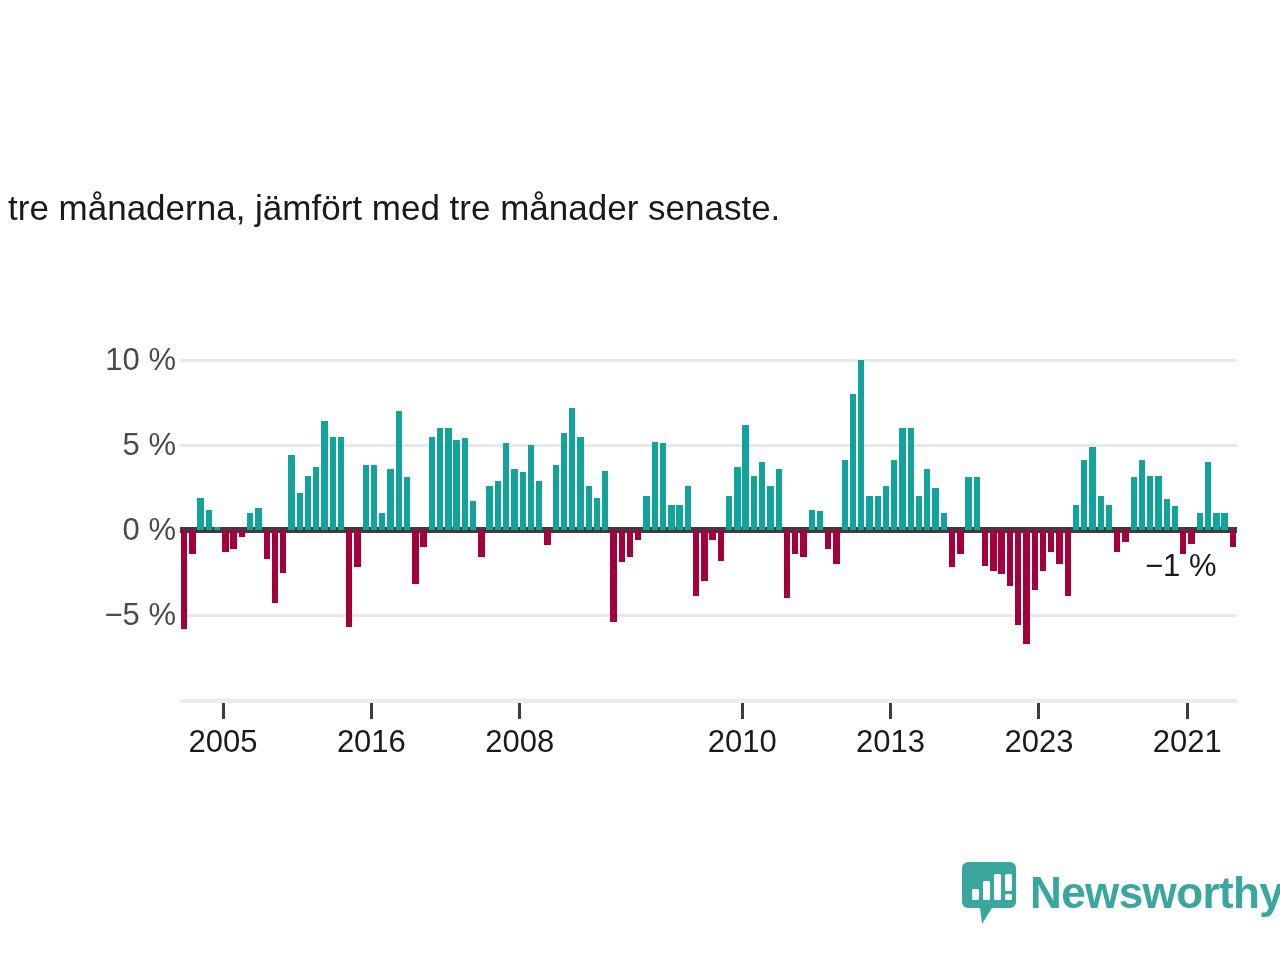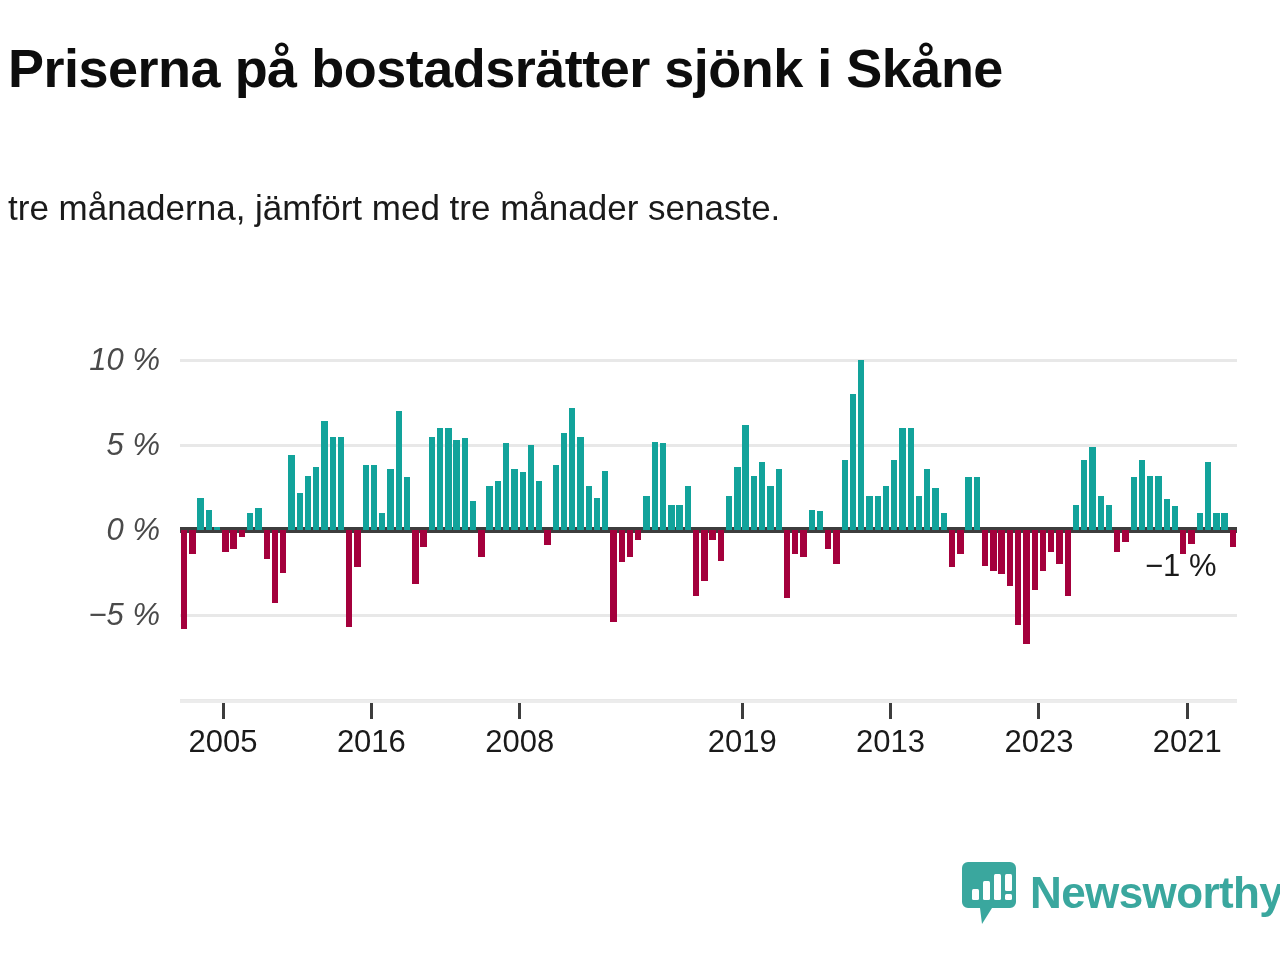--- a/index.html
+++ b/index.html
@@ -21,21 +21,21 @@
   }
   .subtitle{
     position:absolute;left:8px;top:186px;width:1260px;
     font-size:35px;font-weight:400;color:#1a1a1a;line-height:1.28;
   }
   .subtitle div{white-space:nowrap;}
 
   
   .chart{position:absolute;left:0;top:360px;width:1280px;height:400px;}
 
-  .ylabels{position:absolute;left:0;top:0;width:160px;height:340px;font-style:italic;}
+  .ylabels{position:absolute;left:16px;top:0;width:160px;height:340px;}
   .ylabel{
     position:absolute;right:0;width:160px;text-align:right;
     font-size:31px;color:#4a4a4a;transform:translateY(-50%);
     white-space:nowrap;
   }
 
   .plot{position:absolute;left:180px;top:0;width:1057px;height:340px;}
   .gridline{position:absolute;left:0;width:100%;height:3px;background:#e8e8e8;}
   .zeroline{position:absolute;left:0;width:100%;height:6px;background:#3d3d3d;}
 
@@ -63,21 +63,20 @@
   .logo-word{
     font-size:44px;font-weight:bold;color:#3aa79e;letter-spacing:-0.6px;
     line-height:1;white-space:nowrap;
   }
 </style>
 </head>
 <body>
 
 <div class="page">
 
-  <div class="title">Priserna på bostadsrätter sjönk i Skåne</div>
 
   <div class="subtitle">
     <div>tre månaderna, jämfört med tre månader senaste.</div>
   </div>
 
   <div class="chart">
 
     <div class="ylabels" id="ylabels">
         <div class="ylabel" style="top: 0px;">10 %</div>
         <div class="ylabel" style="top: 85px;">5 %</div>
@@ -230,21 +229,21 @@
         <div class="xtick" style="left: 338.224px;"></div>
         <div class="xtick" style="left: 560.75px;"></div>
         <div class="xtick" style="left: 709.101px;"></div>
         <div class="xtick" style="left: 857.452px;"></div>
         <div class="xtick" style="left: 1005.8px;"></div>
       </div>
     <div class="xlabels" id="xlabels">
         <div class="xlabel" style="left: 43.0218px;">2005</div>
         <div class="xlabel" style="left: 191.373px;">2016</div>
         <div class="xlabel" style="left: 339.724px;">2008</div>
-        <div class="xlabel" style="left: 562.25px;">2019</div>
+        <div class="xlabel" style="left: 562.25px;">2010</div>
         <div class="xlabel" style="left: 710.601px;">2013</div>
         <div class="xlabel" style="left: 858.952px;">2023</div>
         <div class="xlabel" style="left: 1007.3px;">2021</div>
       </div>
 
     <div class="annotation" id="annotation" style="left: 1145px; top: 188px;">−1 %</div>
   </div>
 
   <div class="logo">
     <div class="logo-mark">

